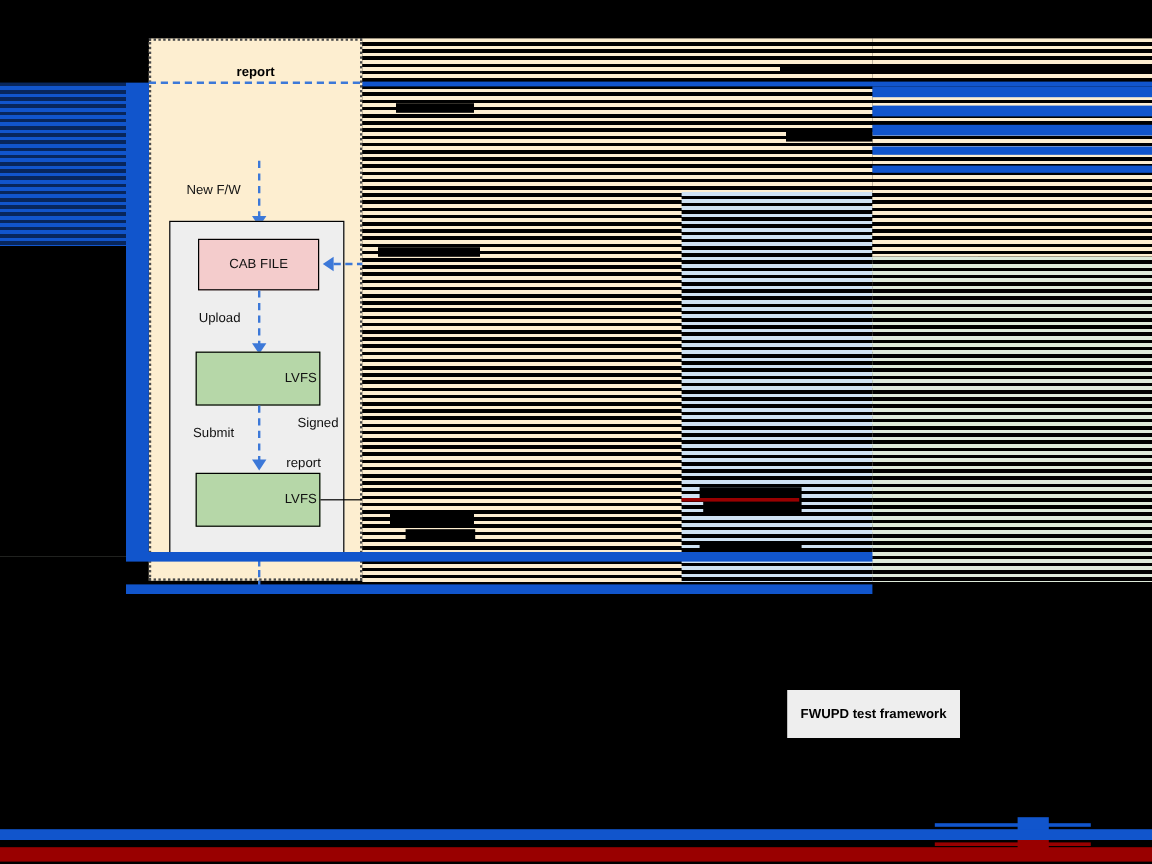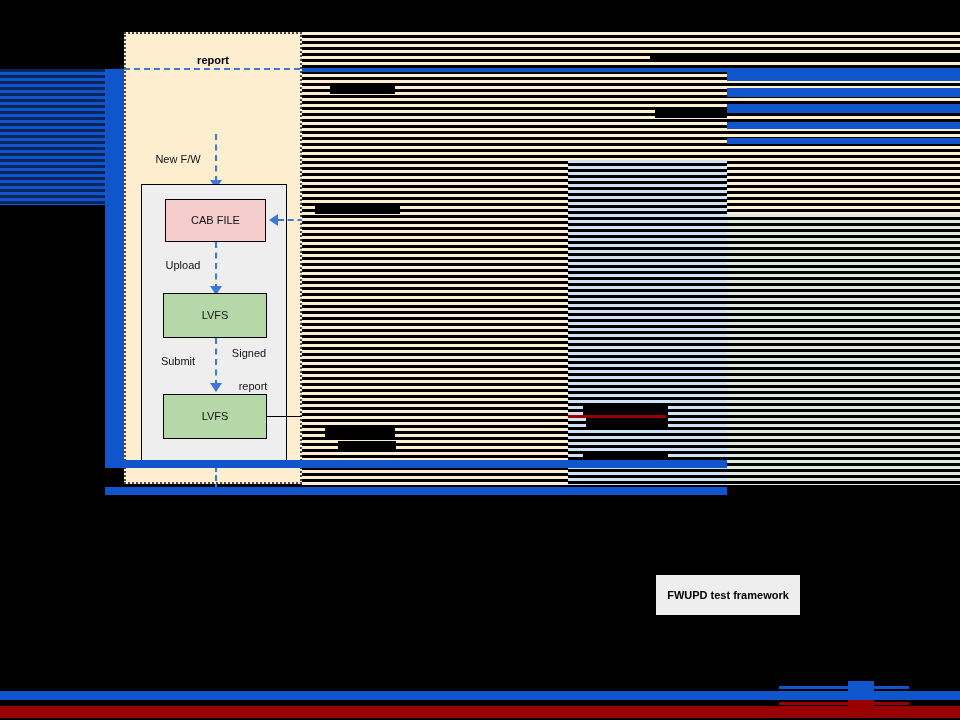--- a/index.html
+++ b/index.html
@@ -22,21 +22,21 @@
 
   
   .panel{position:absolute;background:#eeeeee;border:1.3px solid #000;box-sizing:border-box;}
 
   
   .node{position:absolute;box-sizing:border-box;border:1.3px solid #000;
         display:flex;align-items:center;justify-content:center;text-align:center;
         font-size:11px;color:#111;line-height:13px;padding:2px;}
   .n-blue{background:#cfe2f3;}
   .n-pink{background:#f4cccc;}
-  .n-green{background:#b6d7a8;}
+  .n-green{background:#b6d7a8;justify-content:flex-end;}
 
   
   .elabel{position:absolute;font-size:11px;color:#111;line-height:13px;text-align:center;}
   .elabel.small{font-size:8.5px;}
 
   
   .vdash{position:absolute;width:0;border-left:2.4px dashed #3c78d8;}
   .vdash-red{position:absolute;width:0;border-left:2.4px dashed #a61c00;}
   .hdash{position:absolute;height:0;border-top:2.4px dashed #3c78d8;}
   .hdash-red{position:absolute;height:0;border-top:2.4px dashed #a61c00;}
@@ -89,21 +89,21 @@
     <div class="arr arr-d-blue" style="left:210px;top:258px;"></div>
     <div class="elabel" style="left:155px;top:231px;width:56px;">Upload</div>
 
     <div class="node n-green" style="left:163px;top:265px;width:104px;height:45px;">
       <span>LVFS</span>
     </div>
 
     <div class="vdash" style="left:215px;top:310px;height:48px;"></div>
     <div class="arr arr-d-blue" style="left:210px;top:355px;"></div>
     <div class="elabel" style="left:150px;top:327px;width:56px;">Submit</div>
-    <div class="elabel" style="left:220px;top:319px;width:58px;">Signed</div>
+    <div class="elabel" style="left:236px;top:319px;width:58px;">Signed</div>
     <div class="elabel" style="left:224px;top:328px;width:58px;margin-top:24px;">report</div>
 
     <div class="node n-green" style="left:163px;top:366px;width:104px;height:45px;">
       <span>LVFS</span>
     </div>
 
     <div class="vdash" style="left:215px;top:438px;height:24px;"></div>
 
     <div class="hsolid" style="left:267px;top:388px;width:148px;"></div>
     <div class="arr arr-r-black" style="left:414px;top:383px;"></div>

